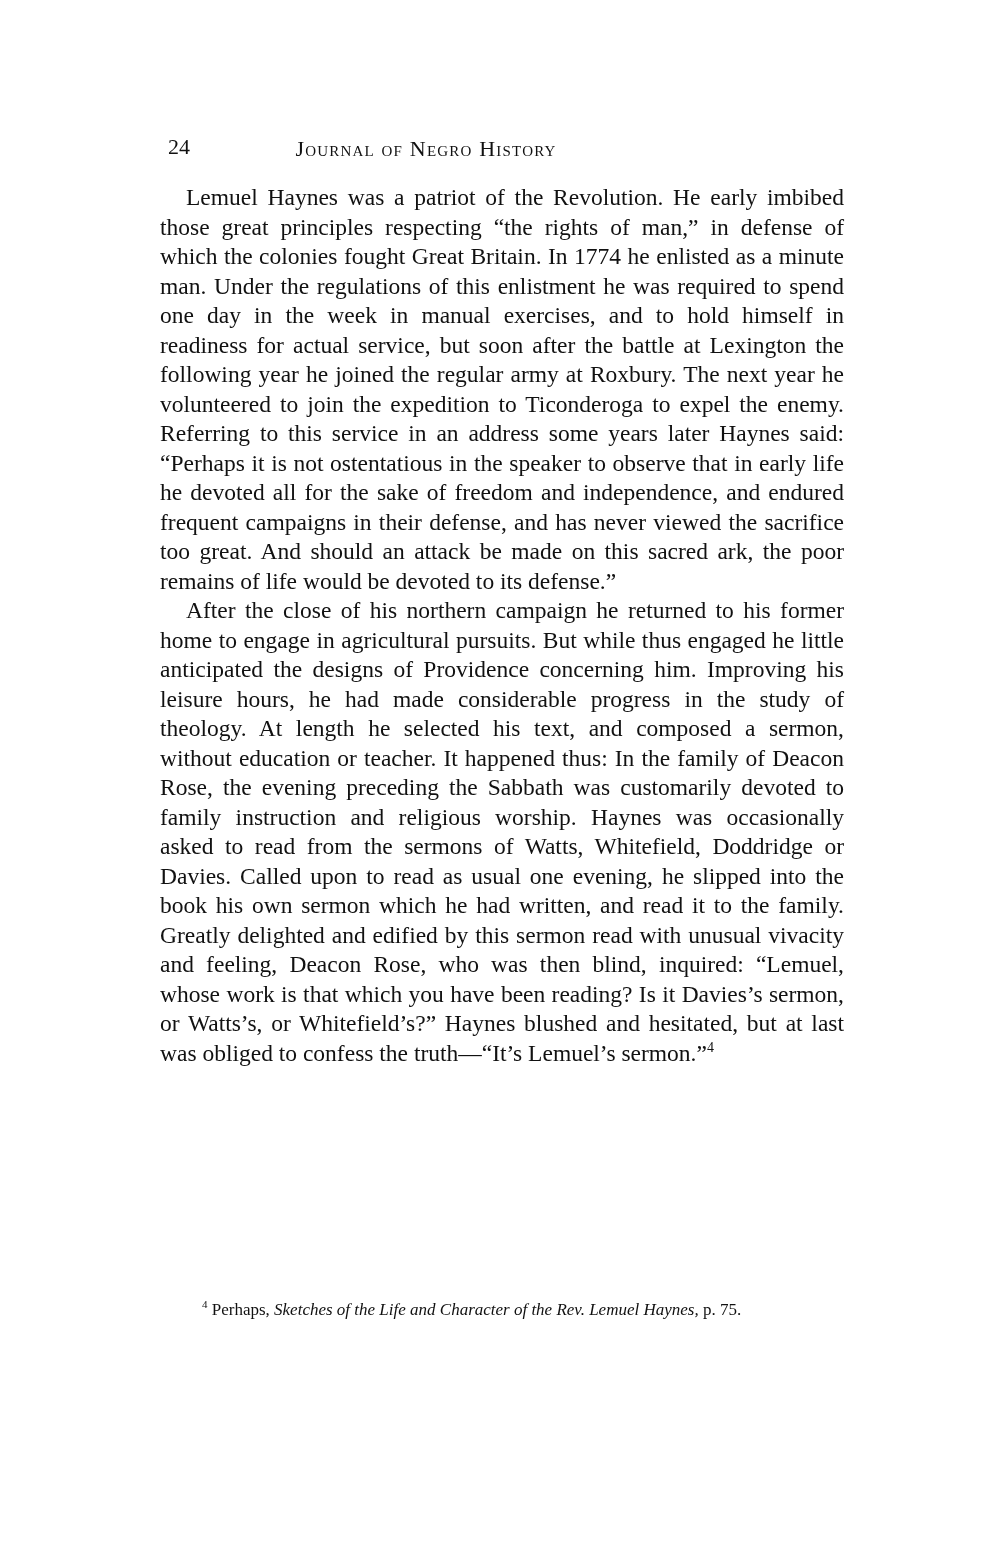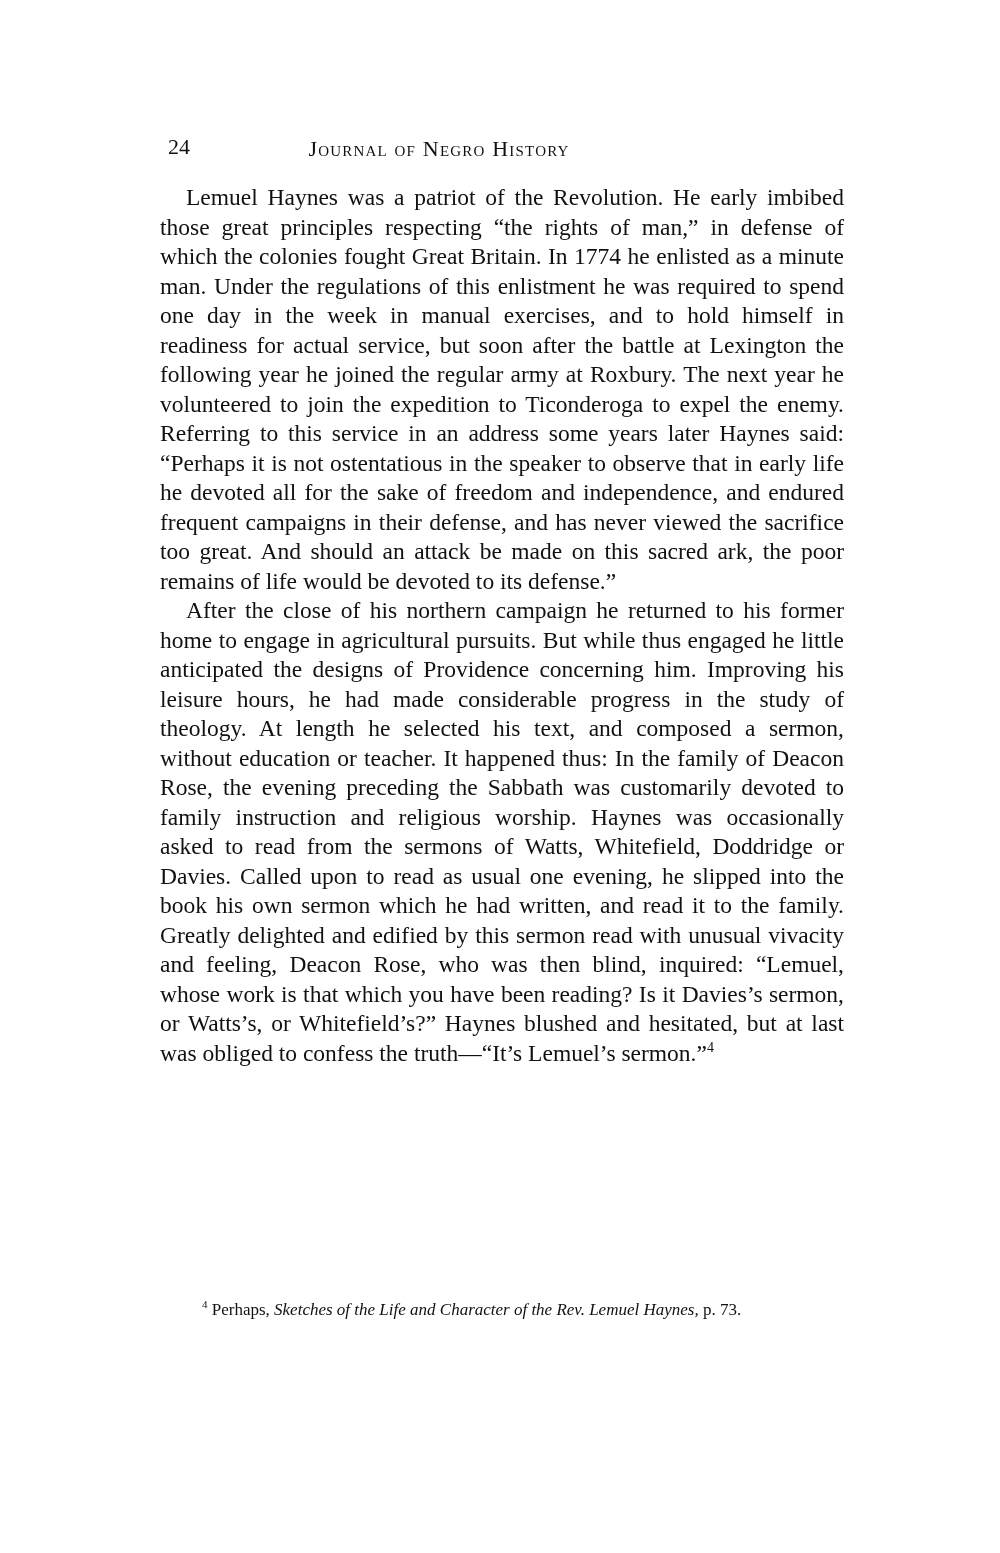--- a/index.html
+++ b/index.html
@@ -1,19 +1,19 @@
 <!DOCTYPE html>
 <html><head>
 <meta charset="utf-8">
 <style>
   html, body { margin: 0; padding: 0; background: #ffffff; }
   body { width: 1000px; height: 1553px; position: relative; overflow: hidden;
          font-family: "Liberation Serif", "DejaVu Serif", serif; color: #111; }
   .page-number { position: absolute; left: 168px; top: 134px; font-size: 22px; text-align: right; }
-  .running-head { position: absolute; left: 15px; width: 832px; top: 136px; text-align: center;
+  .running-head { position: absolute; left: 2px; width: 832px; top: 136px; text-align: center;
                   font-size: 22px; font-variant: small-caps; letter-spacing: 1.2px; padding-left: 16px; box-sizing: border-box; }
   .body-text { position: absolute; left: 160px; width: 684px; top: 183px; font-size: 23.5px; line-height: 29.5px; font-family: Liberation Serif, serif; }
   .para { margin: 0; text-align: justify; text-indent: 26px; }
   .footnote { position: absolute; left: 160px; width: 684px; top: 1298px; font-size: 17px; line-height: 24px;
               text-align: justify; text-indent: 42px; }
   .footnote sup { font-size: 11px; }
   .footnote i { font-style: italic; margin-top: 44px; }
   sup { font-size: 14px; line-height: 0; }
 </style>
 </head>
@@ -22,14 +22,14 @@
 <div class="page-number">24</div>
 <div class="running-head">Journal of Negro History</div>
 
 <div class="body-text">
   <p class="para">Lemuel Haynes was a patriot of the Revolution. He early imbibed those great principles respecting “the rights of man,” in defense of which the colonies fought Great Britain. In 1774 he enlisted as a minute man. Under the regulations of this enlistment he was required to spend one day in the week in manual exercises, and to hold himself in readiness for actual service, but soon after the battle at Lexington the following year he joined the regular army at Roxbury. The next year he volunteered to join the expedition to Ticonderoga to expel the enemy. Referring to this service in an address some years later Haynes said: “Perhaps it is not ostentatious in the speaker to observe that in early life he devoted all for the sake of freedom and independence, and endured frequent campaigns in their defense, and has never viewed the sacrifice too great. And should an attack be made on this sacred ark, the poor remains of life would be devoted to its defense.”</p>
   <p class="para"><span>After the close of his northern campaign he returned to his former home to engage in agricultural pursuits. But while thus engaged he little anticipated the designs of Providence concerning him. Improving his leisure hours, he had made considerable progress in the study of theology. At length he selected his text, and composed a sermon, without education or teacher. It happened thus: In the family of Deacon Rose, the evening preceding the Sabbath was customarily devoted to family instruction and religious worship. Haynes was occasionally asked to read from the sermons of Watts, Whitefield, Doddridge or Davies. Called upon to read as usual one evening, he slipped into the book his own sermon which he had written, and read it to the family. Greatly delighted and edified by this sermon read with unusual vivacity and feeling, Deacon Rose, who was then blind, inquired: “Lemuel, whose work is that which you have been reading? Is it Davies’s sermon, or Watts’s, or Whitefield’s?” Haynes blushed and hesitated, but at last was obliged to confess the truth—“It’s Lemuel’s sermon.”</span><sup>4</sup></p>
 </div>
 
 <div class="footnote">
   <sup>4</sup>
-  <span>Perhaps, </span><i>Sketches of the Life and Character of the Rev. Lemuel Haynes,</i><span> p. 73.</span>
+  <span>Perhaps, </span><i>Sketches of the Life and Character of the Rev. Lemuel Haynes,</i><span> p. 75.</span>
 </div>
 
 </body></html>

